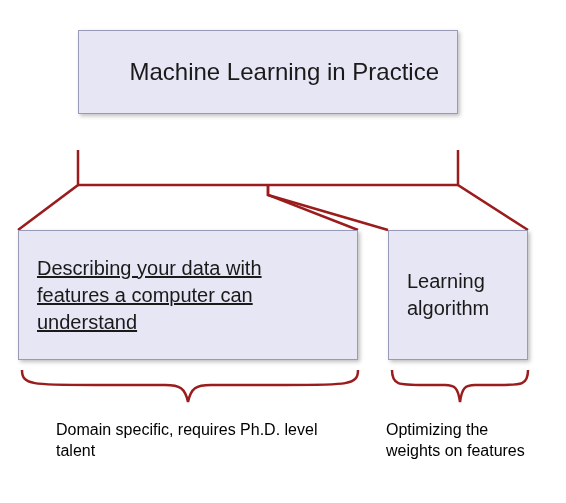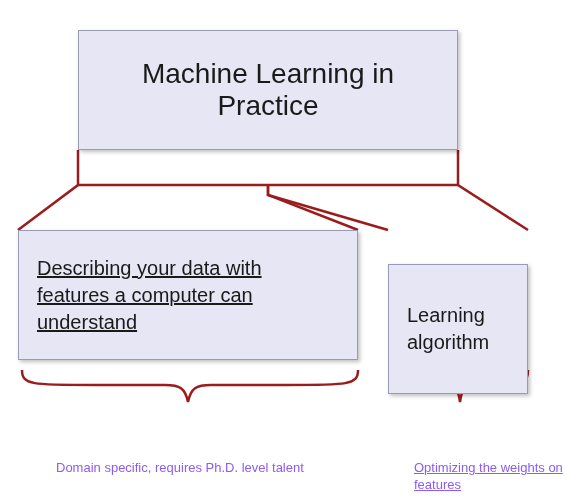--- a/index.html
+++ b/index.html
@@ -18,25 +18,25 @@
     background: #e6e6f5;
     border: 1.5px solid #9999b8;
     box-shadow: 2px 2px 4px rgba(0,0,0,0.25);
     padding: 14px 18px;
     color: #1a1a1a;
   }
   .top-box {
     left: 78px;
     top: 30px;
     width: 380px;
-    height: 120px;
+    height: 84px;
     display: flex;
     align-items: center;
-    justify-content: center;
-    font-size: 28px;
+    justify-content: flex-end;
+    font-size: 24px;
     text-align: center;
   }
   .left-box {
     left: 18px;
     top: 230px;
     width: 340px;
     height: 130px;
     display: flex;
     align-items: center;
     font-size: 20px;
@@ -45,31 +45,29 @@
   }
   .right-box {
     left: 388px;
     top: 230px;
     width: 140px;
     height: 130px;
     display: flex;
     align-items: center;
     font-size: 20px;
     line-height: 1.35;
-    margin-top: 34px;
   }
   .caption {
     position: absolute;
-    font-size: 13px;
-    color: #8b5cf6;
+    font-size: 16px;
+    color: #000000;
     line-height: 1.3;
-    margin-top: 40px;
   }
   .caption-left { left: 56px; top: 420px; width: 280px; }
-  .caption-right { left: 414px; top: 420px; width: 150px; text-decoration: underline; }
+  .caption-right { left: 386px; top: 420px; width: 150px; }
   svg.connectors {
     position: absolute;
     left: 0; top: 0;
     width: 566px; height: 503px;
     pointer-events: none;
   }
 </style>
 </head>
 <body>
 

